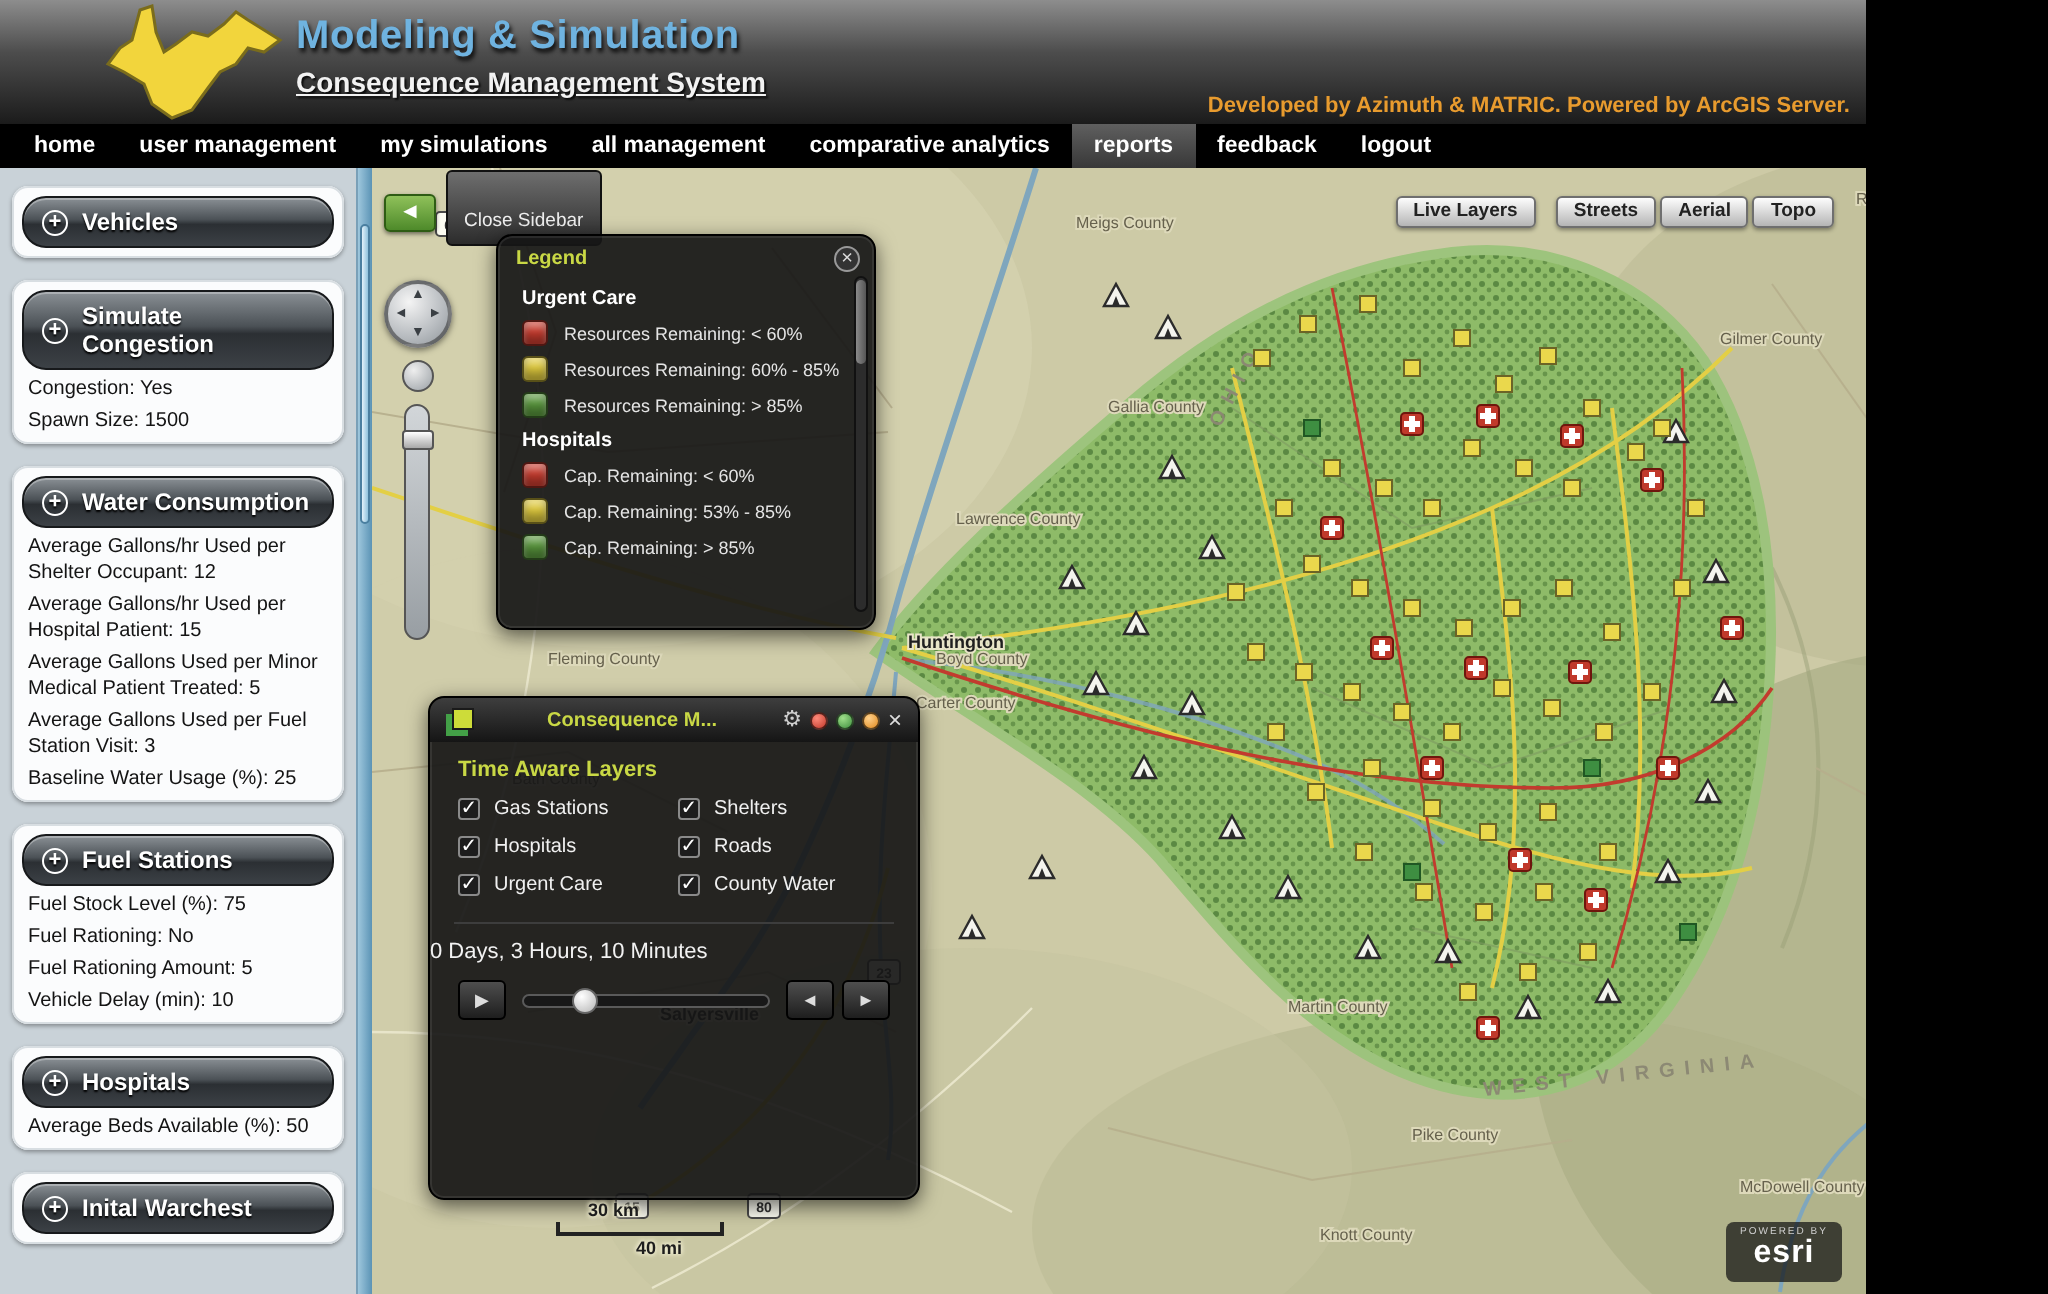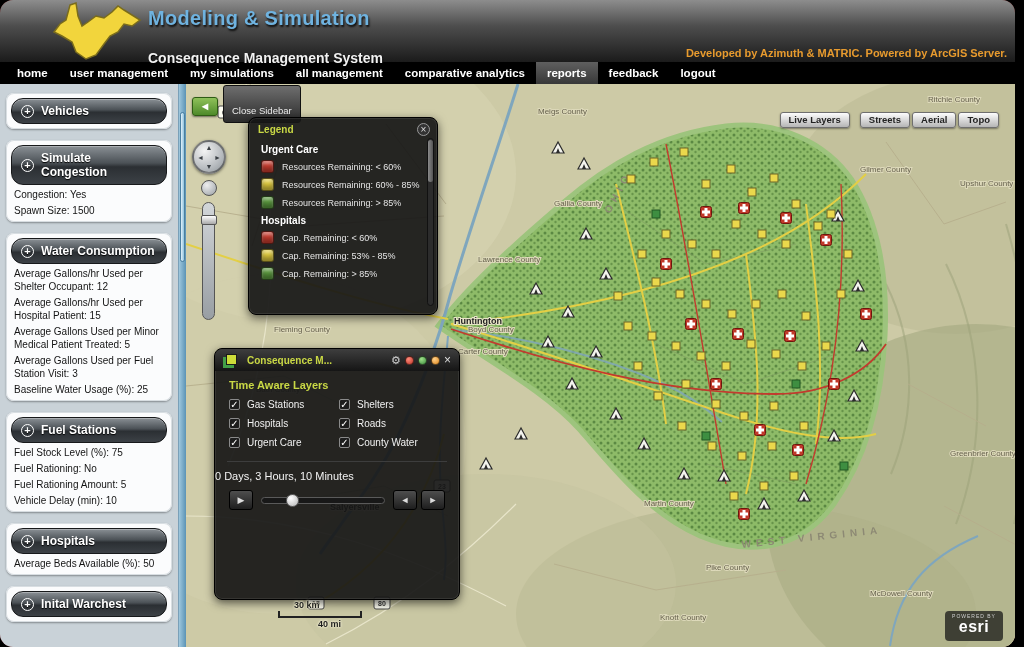--- a/index.html
+++ b/index.html
@@ -1,25 +1,25 @@
 <!DOCTYPE html>
 <html><head>
 <meta charset="utf-8">
 <style>
   * { margin:0; padding:0; box-sizing:border-box; }
   html,body { width:1024px; height:647px; overflow:hidden; background:#000; }
   body { font-family:"Liberation Sans", sans-serif; }
-  #app { position:relative; width:1015px; height:647px; background:#7f1d1d; overflow:hidden;border-radius:13px; }
+  #app { position:relative; width:933px; height:647px; background:#7f1d1d; overflow:hidden; }
 
   
   #header { position:relative; height:62px; background:linear-gradient(180deg,#8d8d8d 0%,#4d4d4d 42%,#1b1b1b 100%); }
   #wv-logo { position:absolute; left:50px; top:2px; width:94px; height:58px; }
   #titles { position:absolute; left:148px; top:7px; }
   #title1 { font-size:20px; font-weight:bold; color:#6fb3e0; text-shadow:1px 2px 2px rgba(0,0,0,.85); letter-spacing:.3px; }
-  #title2 { font-size:14px; font-weight:bold; color:#f2f2f2; text-shadow:1px 1px 1px rgba(0,0,0,.8); margin-top:20px; }
+  #title2 { font-size:14px; font-weight:bold; color:#f2f2f2; text-shadow:1px 1px 1px rgba(0,0,0,.8); margin-top:3px;text-decoration:underline; }
   #credit { position:absolute; right:8px; bottom:3px; font-size:11px; font-weight:bold; color:#e89b2e; }
 
   
   #navbar { height:22px; background:#000; display:flex; align-items:stretch; padding:0 6px; }
   #nav-items { display:flex; }
   .nav-item { padding:0 11px; line-height:22px; color:#fff; font-size:11.5px; font-weight:bold; cursor:pointer; white-space:nowrap; }
   .nav-item.active { background:linear-gradient(#5f5f5f,#383838); }
   #nav-about { margin-left:auto;margin-top:40px; }
 
   
@@ -43,21 +43,21 @@
   .lbl-county { font-size:8px; fill:#66614d; stroke:#ddd9ba; stroke-width:2px; paint-order:stroke; font-family:"Liberation Sans",sans-serif; }
   .lbl-city { font-size:9px; font-weight:bold; fill:#1f1f1f; stroke:#e8e5c8; stroke-width:2px; paint-order:stroke; font-family:"Liberation Sans",sans-serif; }
   .lbl-state { font-size:10px; font-weight:bold; fill:#8b8773; letter-spacing:5px; opacity:.95; font-family:"Liberation Sans",sans-serif; }
   .shield-txt { font-size:7px; font-weight:bold; fill:#333; text-anchor:middle; font-family:"Liberation Sans",sans-serif; }
 
   
   #collapse-btn { position:absolute; left:6px; top:13px; width:26px; height:19px; background:linear-gradient(#8fc15a,#4e8a2a); border:1px solid #2e5c14; border-radius:3px; color:#fff; font-size:11px; line-height:17px; text-align:center; cursor:pointer; box-shadow:0 1px 2px rgba(0,0,0,.5); }
   #close-sidebar-btn { position:absolute; left:37px; top:1px; height:16px; padding:18px 8px; background:linear-gradient(#6e6e6e,#2c2c2c); border:1px solid #111; border-radius:3px; color:#eee; font-size:9.5px; line-height:14px; cursor:pointer; }
 
   
-  #basemap-buttons { position:absolute; right:16px; top:28px; display:flex; gap:2px; }
+  #basemap-buttons { position:absolute; right:16px; top:14px; display:flex; gap:2px; }
   .bm-btn { height:16px; padding:0 8px; font-size:9.5px; font-weight:bold; color:#222; background:linear-gradient(#fdfdfd,#d2d2d2 60%,#b5b5b5); border:1px solid #6f6f6f; border-radius:3px; box-shadow:0 1px 2px rgba(0,0,0,.4); cursor:pointer; line-height:14px; }
   .bm-btn.live { margin-right:8px; }
 
   
   #compass { position:absolute; left:6px; top:56px; width:34px; height:34px; border-radius:50%; background:radial-gradient(circle at 35% 30%, #f4f4f4, #b8bcc0 60%, #8f959a); border:2px solid rgba(50,50,50,.55); box-shadow:0 1px 3px rgba(0,0,0,.5); cursor:pointer; }
   .c-arrow { position:absolute; font-size:7px; color:#3a3f44; line-height:7px; }
   .c-arrow.n { top:2px; left:50%; transform:translateX(-50%); }
   .c-arrow.s { bottom:2px; left:50%; transform:translateX(-50%); }
   .c-arrow.w { left:3px; top:50%; transform:translateY(-50%); }
   .c-arrow.e { right:3px; top:50%; transform:translateY(-50%); }
@@ -76,21 +76,21 @@
   .legend-body { padding:1px 16px 0 12px; }
   .legend-group { color:#fff; font-size:10px; font-weight:bold; margin:6px 0 3px 0; }
   .legend-row { display:flex; align-items:center; gap:8px; margin:5px 0; }
   .legend-swatch { width:13px; height:13px; border-radius:3px; border:1px solid rgba(0,0,0,.6); box-shadow:inset 0 -4px 4px rgba(0,0,0,.35), inset 0 3px 3px rgba(255,255,255,.4); flex:none; }
   .legend-label { color:#e5e5e5; font-size:9px; }
   .panel-scrollbar { position:absolute; right:3px; top:20px; bottom:8px; width:7px; background:#2c2c2c; border:1px solid #111; border-radius:4px; cursor:pointer; }
   .panel-scroll-thumb { width:5px; height:42px; margin:1px 0 0 0; background:linear-gradient(90deg,#8a8a8a,#555); border-radius:3px; }
 
   
   #time-panel { left:28px; top:264px; width:246px; height:252px; display:flex; flex-direction:column; }
-  .tp-titlebar { height:22px; background:linear-gradient(#3e3e3e,#151515); border-radius:8px 8px 0 0; display:flex; align-items:center; padding:0 8px; gap:6px; cursor:move; }
+  .tp-titlebar { height:22px; background:linear-gradient(#3e3e3e,#151515); border-radius:8px 8px 0 0; display:flex; align-items:center; padding:0 8px; gap:6px; cursor:move;text-align:center; }
   .tp-cascade { width:11px; height:11px; background:#cddc39; border:1px solid #1a1a1a; box-shadow:-3px 3px 0 #43a047; margin:0 4px 2px 3px; flex:none; }
   .tp-title { color:#c9d845; font-size:10px; font-weight:bold; flex:1; }
   .tp-tools { display:flex; align-items:center; gap:4px; }
   .tp-tool { cursor:pointer; }
   .tp-tool.gear { color:#cfcfcf; font-size:11px; line-height:11px; }
   .tp-tool.dot { width:9px; height:9px; border-radius:50%; border:1px solid rgba(0,0,0,.6); }
   .tp-tool.dot.red { background:radial-gradient(circle at 35% 30%, #ff8a7a, #c0392b); }
   .tp-tool.dot.green { background:radial-gradient(circle at 35% 30%, #9fe08a, #3f8f3f); }
   .tp-tool.dot.orange { background:radial-gradient(circle at 35% 30%, #ffd08a, #e08a20); }
   .tp-tool.close { color:#ddd; font-size:12px; line-height:11px; }

